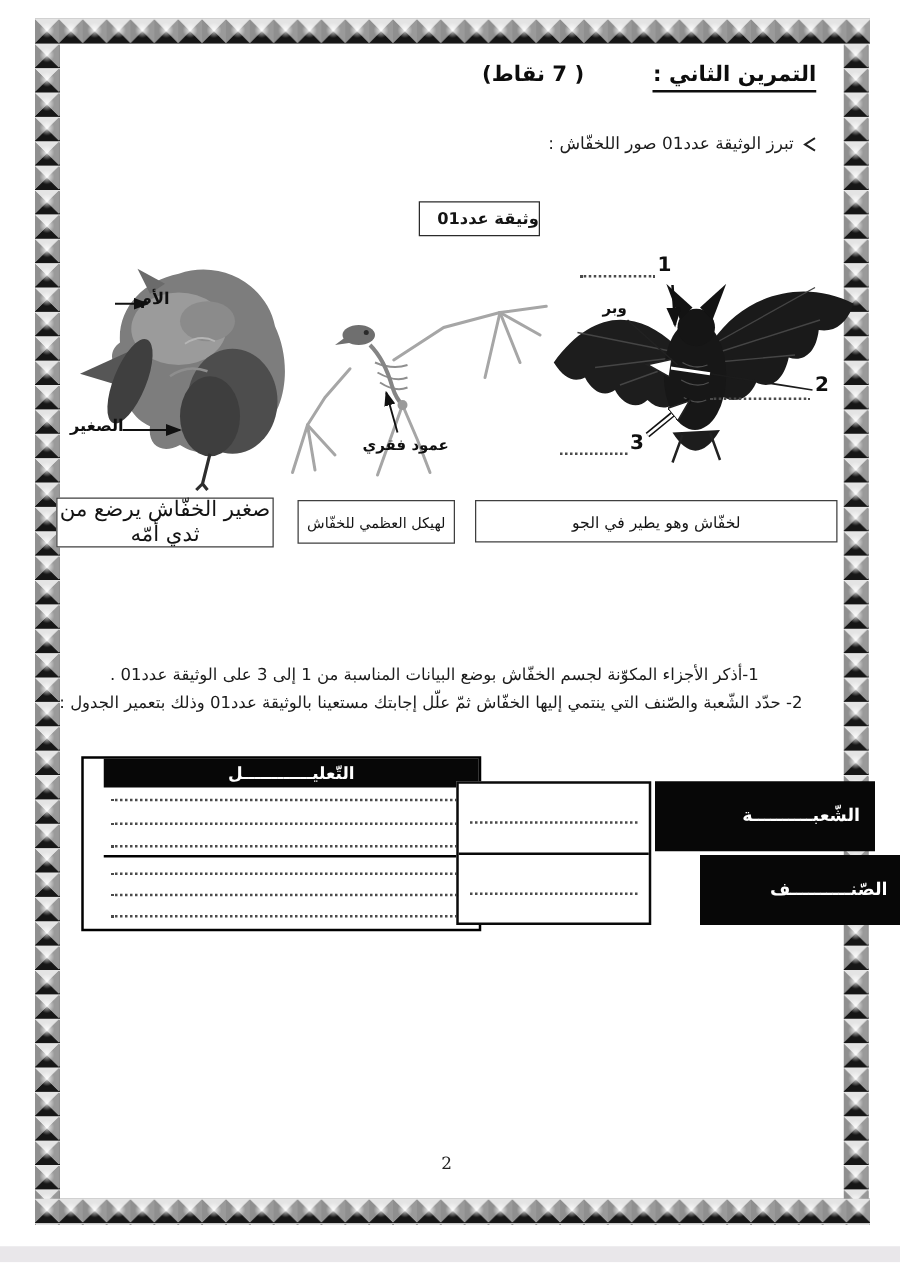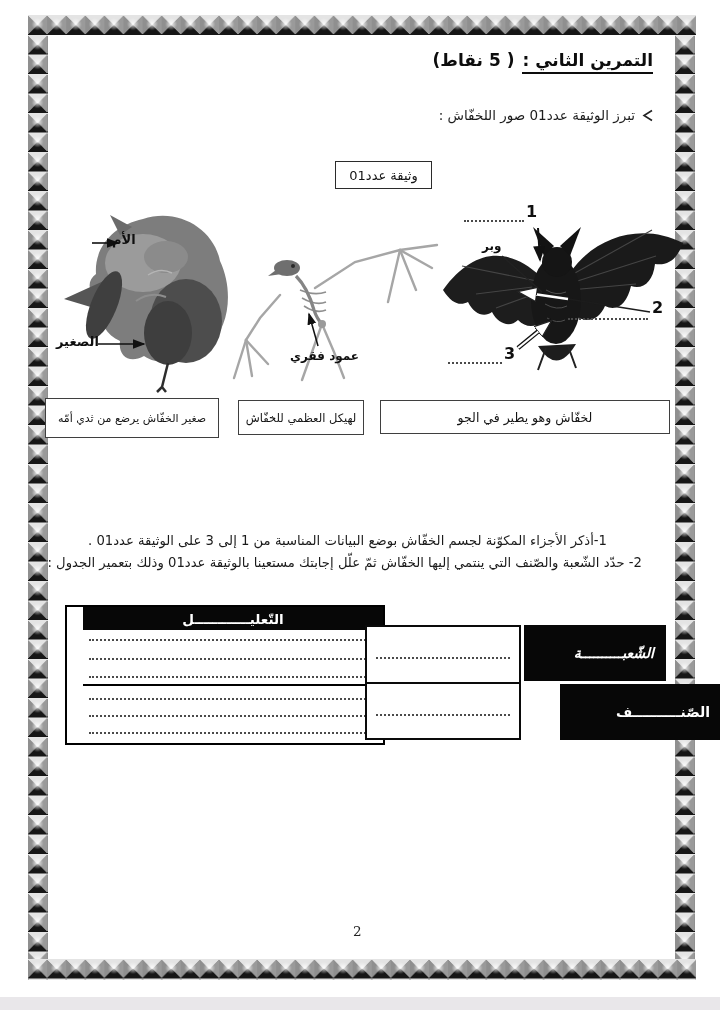--- a/index.html
+++ b/index.html
@@ -8,24 +8,24 @@
   .abs{position:absolute;}
   
   .studs{position:absolute;
     background-image:
       radial-gradient(circle at 50% 46%, rgba(255,255,255,.95) 0px, rgba(255,255,255,.55) 2px, rgba(255,255,255,0) 6px),
       conic-gradient(from 45deg, #9a9a9a 0 25%, #161616 0 50%, #8f8f8f 0 75%, #e4e4e4 0);
     background-size:19.1px 19.5px;}
   .rtl{direction:rtl;unicode-bidi:embed;}
   .nowrap{white-space:nowrap;text-align:right;}
   .title-wrap{display:flex;align-items:baseline;gap:8px;font-weight:bold;font-size:17px;color:#0d0d0d;}
-  .title-main{border-bottom:2px solid #0d0d0d;padding-bottom:2px;}
+  .title-main{border-bottom:2px solid #0d0d0d;padding-bottom:2px;margin-left:47px;}
   .intro-wrap{display:flex;align-items:center;gap:7px;font-size:13.5px;color:#1c1c1c;}
-  .docbox{border:1.6px solid #2b2b2b;display:flex;align-items:center;justify-content:center;
-          font-weight:normal;font-size:13px;background:#fff;}
+  .docbox{border:1.6px solid #2b2b2b;display:flex;align-items:center;
+          font-weight:bold;font-size:13px;background:#fff;}
   .cap{border:1.5px solid #3f3f3f;display:flex;align-items:center;justify-content:center;
        text-align:center;background:#fff;font-size:12px;color:#141414;}
   .q{font-size:13.2px;color:#1a1a1a;}
   .dotted{height:0;border-bottom:2px dotted #4a4a4a;}
   .figlbl{font-weight:bold;color:#0f0f0f;line-height:1;}
   .tblbox{border:2px solid #000;background:#fff;}
   .tbl-black{background:#070707;color:#fff;font-weight:bold;display:flex;align-items:center;}
   .tbl-header{justify-content:center;font-size:13.5px;}
   .tbl-rowlbl{justify-content:flex-start;padding-right:12px;font-size:14px;box-sizing:border-box;}
   .pagenum{font-family:"DejaVu Serif",serif;font-size:13.5px;color:#222;}
@@ -37,21 +37,21 @@
 <div id="page">
 
   <div class="studs" style="left:28px;top:15px;width:668px;height:20px;"></div>
   <div class="studs" style="left:28px;top:959px;width:668px;height:21px;"></div>
   <div class="studs" style="left:28px;top:35px;width:20px;height:924px;"></div>
   <div class="studs" style="left:675px;top:35px;width:20px;height:924px;"></div>
   <div class="abs" style="left:0;top:997px;width:720px;height:13px;background:#e9e7ea;"></div>
 
   <div class="abs title-wrap rtl" style="right:67px;top:50px;">
     <span class="title-main">التمرين الثاني :</span>
-    <span>( 5 نقاط)</span>
+    <span>( 7 نقاط)</span>
   </div>
 
   <div class="abs intro-wrap rtl" style="right:67px;top:107px;">
     <span style="display:inline-flex;">
       <svg width="11" height="13" viewBox="0 0 11 13">
           <path d="M10,1.5 L2,6.5 L10,11.5" fill="none" stroke="#222" stroke-width="1.6"></path>
         </svg>
     </span>
     <span class="nowrap">تبرز الوثيقة عدد01 صور اللخفّاش :</span>
   </div>
@@ -166,21 +166,21 @@
     </svg>
     <span class="abs figlbl" style="left:86px;top:6px;font-size:16px;">1</span>
     <div class="abs dotted" style="left:24px;top:22px;width:60px;"></div>
     <span class="abs figlbl rtl" style="left:42px;top:42px;font-size:12px;">وبر</span>
     <span class="abs figlbl" style="left:212px;top:102px;font-size:16px;">2</span>
     <div class="abs dotted" style="left:128px;top:120px;width:80px;"></div>
     <span class="abs figlbl" style="left:64px;top:148px;font-size:16px;">3</span>
     <div class="abs dotted" style="left:8px;top:164px;width:54px;"></div>
   </div>
 
-  <div class="abs cap rtl" style="left:45px;top:398px;width:172px;height:38px;font-size:11px;">
+  <div class="abs cap rtl" style="left:45px;top:398px;width:172px;height:38px;font-size:17px;">
     <span>صغير الخفّاش يرضع من ثدي أمّه</span>
   </div>
   <div class="abs cap rtl" style="left:380px;top:400px;width:288px;height:32px;font-size:12.5px;">
     <span>لخفّاش وهو يطير في الجو</span>
   </div>
   <div class="abs cap rtl" style="left:238px;top:400px;width:124px;height:33px;font-size:11.5px;">
     <span>لهيكل العظمي للخفّاش</span>
   </div>
 
   <div class="abs q rtl nowrap" style="right:113px;top:533px;">1-أذكر الأجزاء المكوّنة لجسم الخفّاش بوضع البيانات المناسبة من 1 إلى 3 على الوثيقة عدد01 .</div>
@@ -206,21 +206,21 @@
 
     <div class="abs" style="left:365px;top:625px;width:156px;height:115px;border:2px solid #0a0a0a;box-sizing:border-box;background:#fff;">
       <div style="position:relative;height:55px;border-bottom:2px solid #0a0a0a;">
         <div class="dotted abs" style="left:9px;right:9px;top:30px;"></div>
       </div>
       <div style="position:relative;height:54px;">
         <div class="dotted abs" style="left:9px;right:9px;top:30px;"></div>
       </div>
     </div>
 
-    <div class="abs tbl-black tbl-rowlbl rtl" style="left:524px;top:625px;width:142px;height:56px;font-style:italic;">
+    <div class="abs tbl-black tbl-rowlbl rtl" style="left:524px;top:625px;width:176px;height:56px;">
       <span>الشّعبــــــــــة</span>
     </div>
     <div class="abs tbl-black tbl-rowlbl rtl" style="left:524px;top:684px;width:162px;height:56px;margin-left:36px;">
       <span>الصّنــــــــــف</span>
     </div>
   </div>
 
   <div class="abs pagenum" style="left:353px;top:923px;">2</div>
 
 </div>

